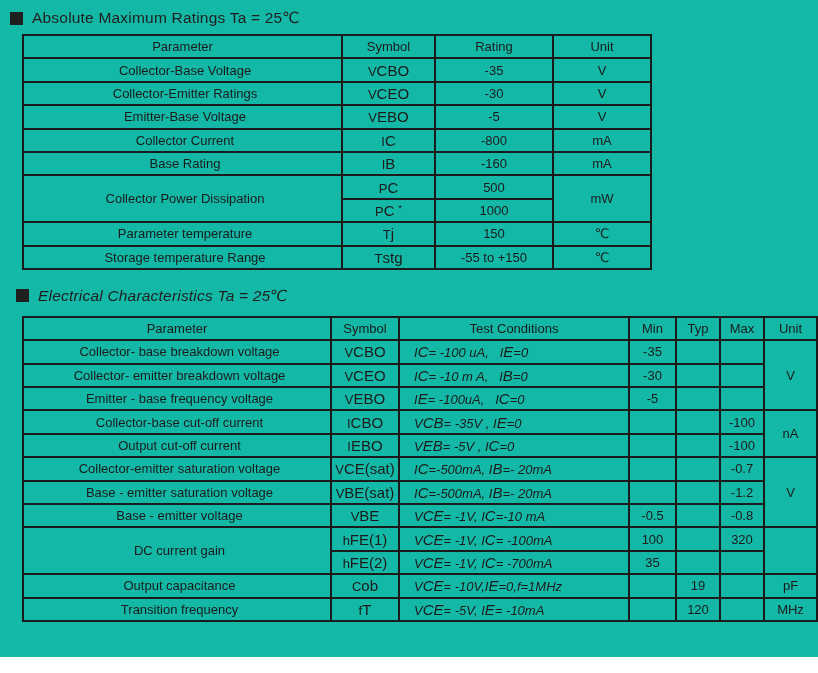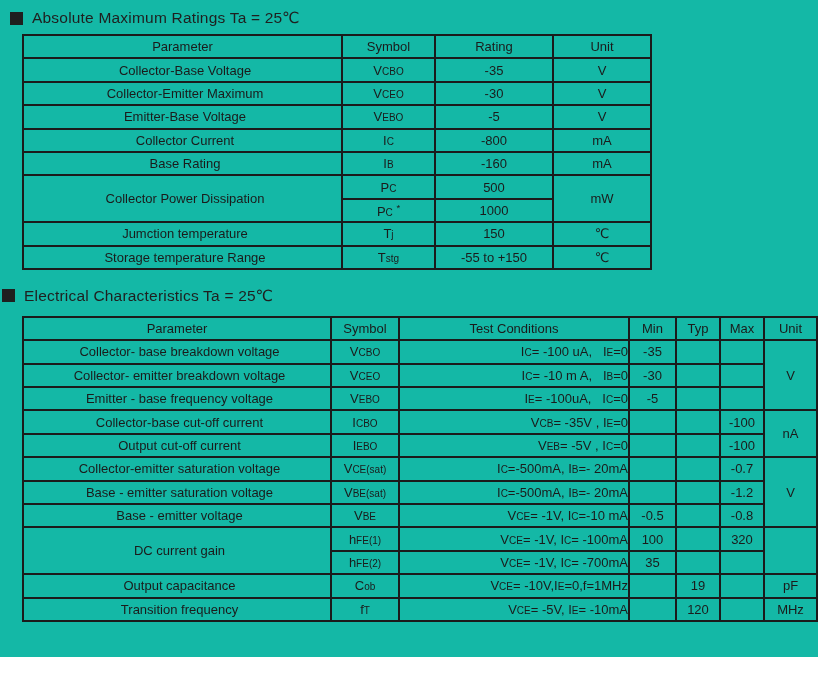--- a/index.html
+++ b/index.html
@@ -10,37 +10,37 @@
     background: #14b8a6;
     font-family: "Liberation Sans", "DejaVu Sans", sans-serif;
     color: #1b1b1b;
     overflow: hidden;
   }
   .section-title {
     display: flex; align-items: center;
     font-size: 15.5px; color: #1f1f1f; letter-spacing: 0.2px;
   }
   .title-1 { padding: 9px 0 0 10px; }
-  .title-2 { padding: 17px 0 0 2px; }
+  .title-2 { padding: 17px 0 0 16px; font-style: italic; }
   .bullet { width: 13px; height: 13px; background: #1f1f1f; margin-right: 9px; flex: 0 0 auto; }
   table { border-collapse: collapse; table-layout: fixed; margin-left: 22px; }
   .amr { margin-top: 7px; width: 628px; }
   .ec  { margin-top: 11px; width: 794px; }
   th, td {
     border: 2px solid #1b1b1b;
     font-size: 13px; font-weight: normal;
     height: 23.4px; padding: 0;
     text-align: center; vertical-align: middle;
     color: #1b1b1b;
     overflow: hidden; white-space: nowrap;
   }
   td.left { text-align: center; padding-left: 5px; }
-  td.cond { text-align: right; padding-left: 7px; }
+  td.cond { text-align: left; padding-left: 14px; font-style: italic; }
   .seg-t { white-space: pre; }
-  .seg-sub { font-size: 10px; white-space: pre; }
+  .seg-sub { font-size: 15px; white-space: pre; }
   .seg-sup { font-size: 9.5px; vertical-align: super; white-space: pre; }
   .footnote { font-size: 13px; margin: 8px 0 0 24px; color: #1b1b1b; }
 </style>
 </head>
 <body>
 
 <div class="sheet">
 
   <div class="section-title title-1">
     <span class="bullet"></span>
@@ -63,21 +63,21 @@
       </tr>
     </thead>
     <tbody>
       <tr>
         <td class="left">Collector-Base Voltage</td>
         <td><span class="seg-t">V</span><span class="seg-sub">CBO</span></td>
         <td>-35</td>
         <td>V</td>
       </tr>
       <tr>
-        <td class="left">Collector-Emitter Maximum</td>
+        <td class="left">Collector-Emitter Ratings</td>
         <td><span class="seg-t">V</span><span class="seg-sub">CEO</span></td>
         <td>-30</td>
         <td>V</td>
       </tr>
       <tr>
         <td class="left">Emitter-Base Voltage</td>
         <td><span class="seg-t">V</span><span class="seg-sub">EBO</span></td>
         <td>-5</td>
         <td>V</td>
       </tr>
@@ -97,21 +97,21 @@
         <td class="left" rowspan="2">Collector Power Dissipation</td>
         <td><span class="seg-t">P</span><span class="seg-sub">C</span></td>
         <td>500</td>
         <td rowspan="2">mW</td>
       </tr>
       <tr>
         <td><span class="seg-t">P</span><span class="seg-sub">C</span><span class="seg-t"> </span><span class="seg-sup">*</span></td>
         <td>1000</td>
       </tr>
       <tr>
-        <td class="left">Jumction temperature</td>
+        <td class="left">Parameter temperature</td>
         <td><span class="seg-t">T</span><span class="seg-sub">j</span></td>
         <td>150</td>
         <td>℃</td>
       </tr>
       <tr>
         <td class="left">Storage temperature Range</td>
         <td><span class="seg-t">T</span><span class="seg-sub">stg</span></td>
         <td>-55 to +150</td>
         <td>℃</td>
       </tr>

